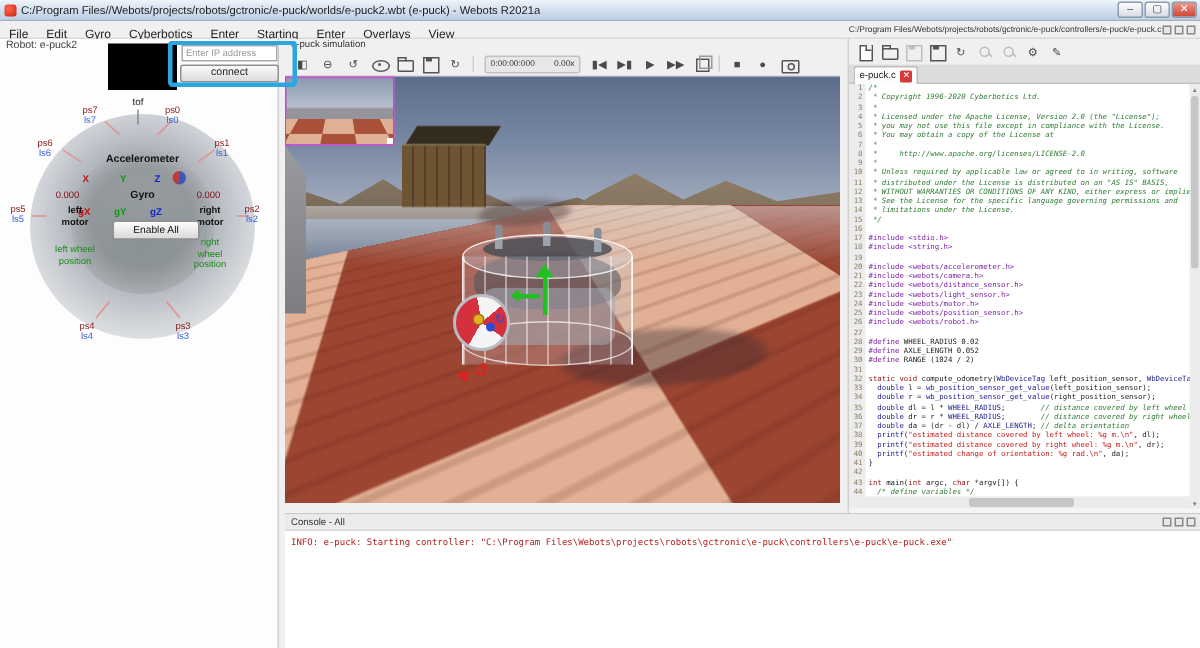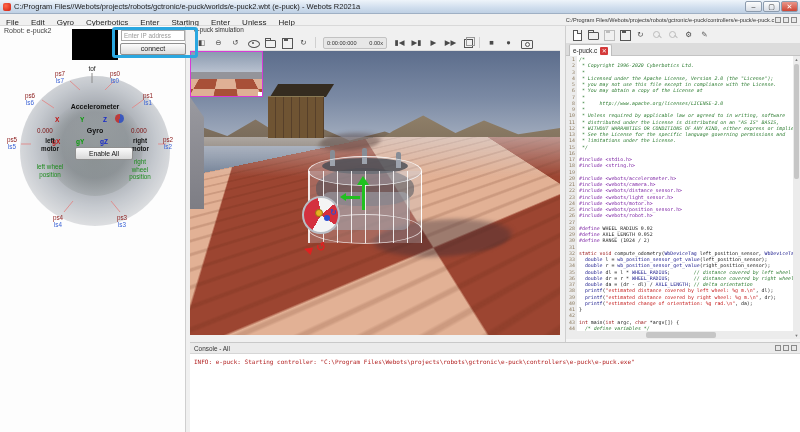--- a/index.html
+++ b/index.html
@@ -236,22 +236,22 @@
 
 <div id="menurow">
   <div id="menubar">
       <span class="menu-item">File</span>
       <span class="menu-item">Edit</span>
       <span class="menu-item">Gyro</span>
       <span class="menu-item">Cyberbotics</span>
       <span class="menu-item">Enter</span>
       <span class="menu-item">Starting</span>
       <span class="menu-item">Enter</span>
-      <span class="menu-item">Unless</span>
-      <span class="menu-item">Help</span>
+      <span class="menu-item">Overlays</span>
+      <span class="menu-item">View</span>
     </div>
   <div id="editor-dock-title">
     <span class="path">C:/Program Files/Webots/projects/robots/gctronic/e-puck/controllers/e-puck/e-puck.c</span>
     <span class="dockbtns">
       <span class="dockbtn"></span>
       <span class="dockbtn"></span>
       <span class="dockbtn"></span>
     </span>
   </div>
 </div>

